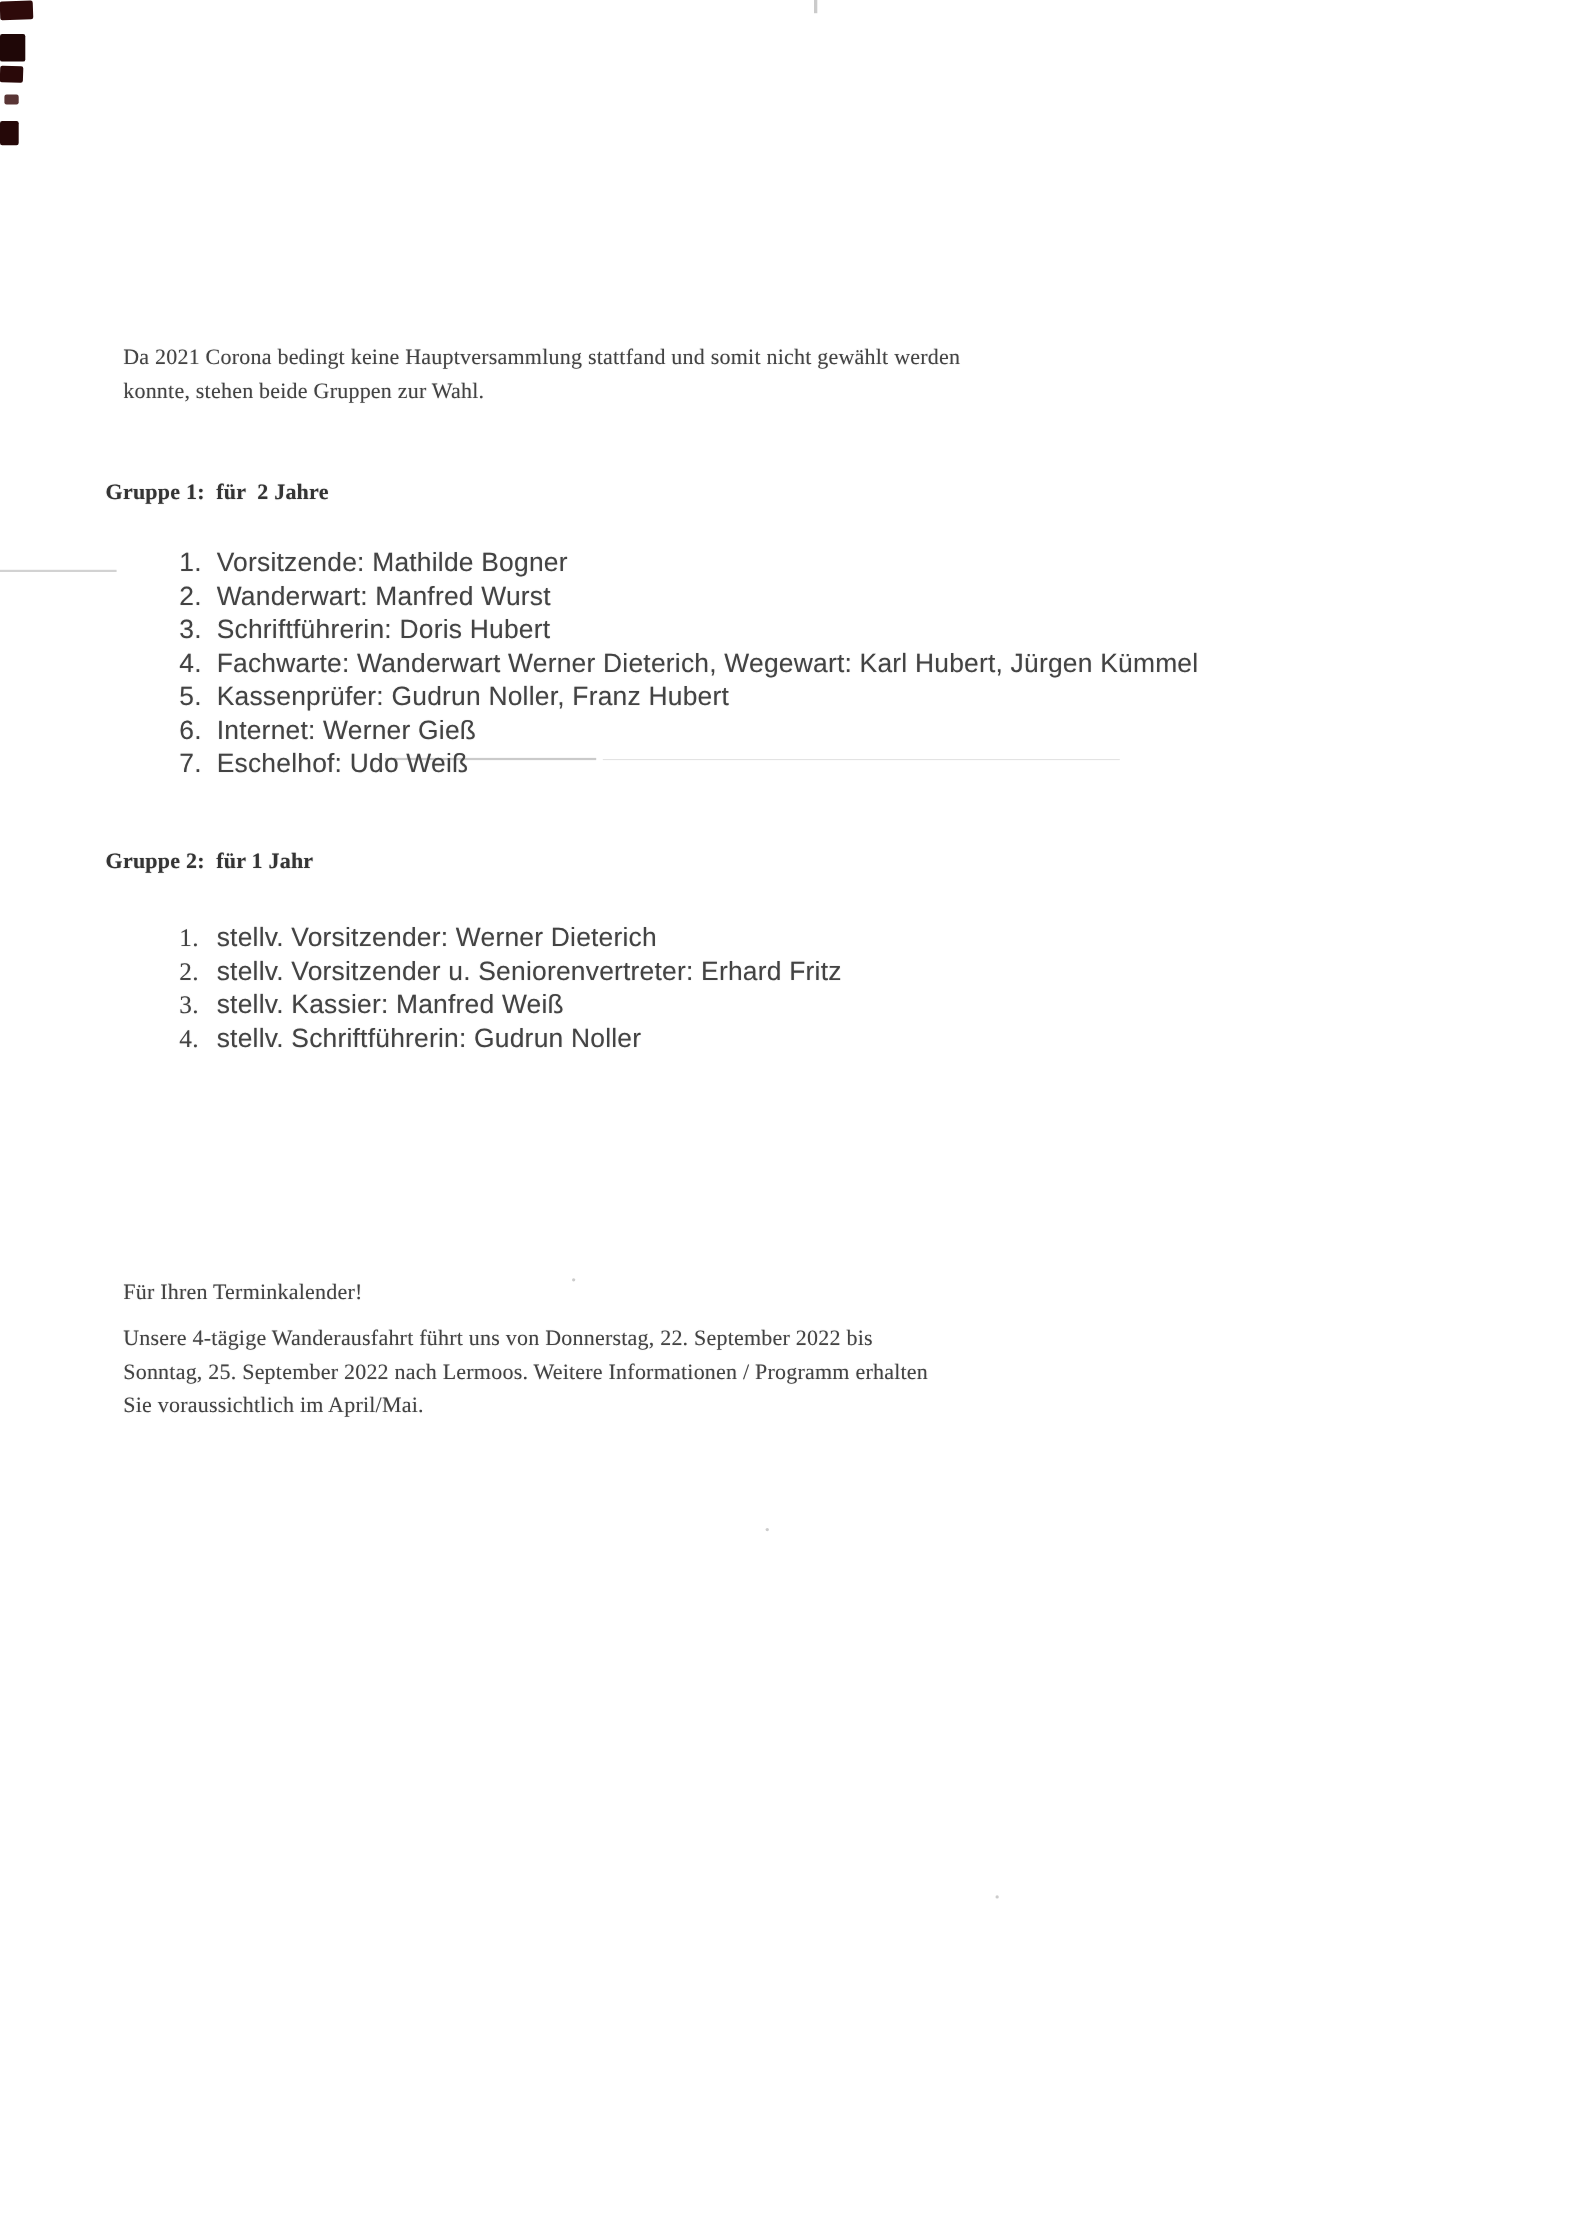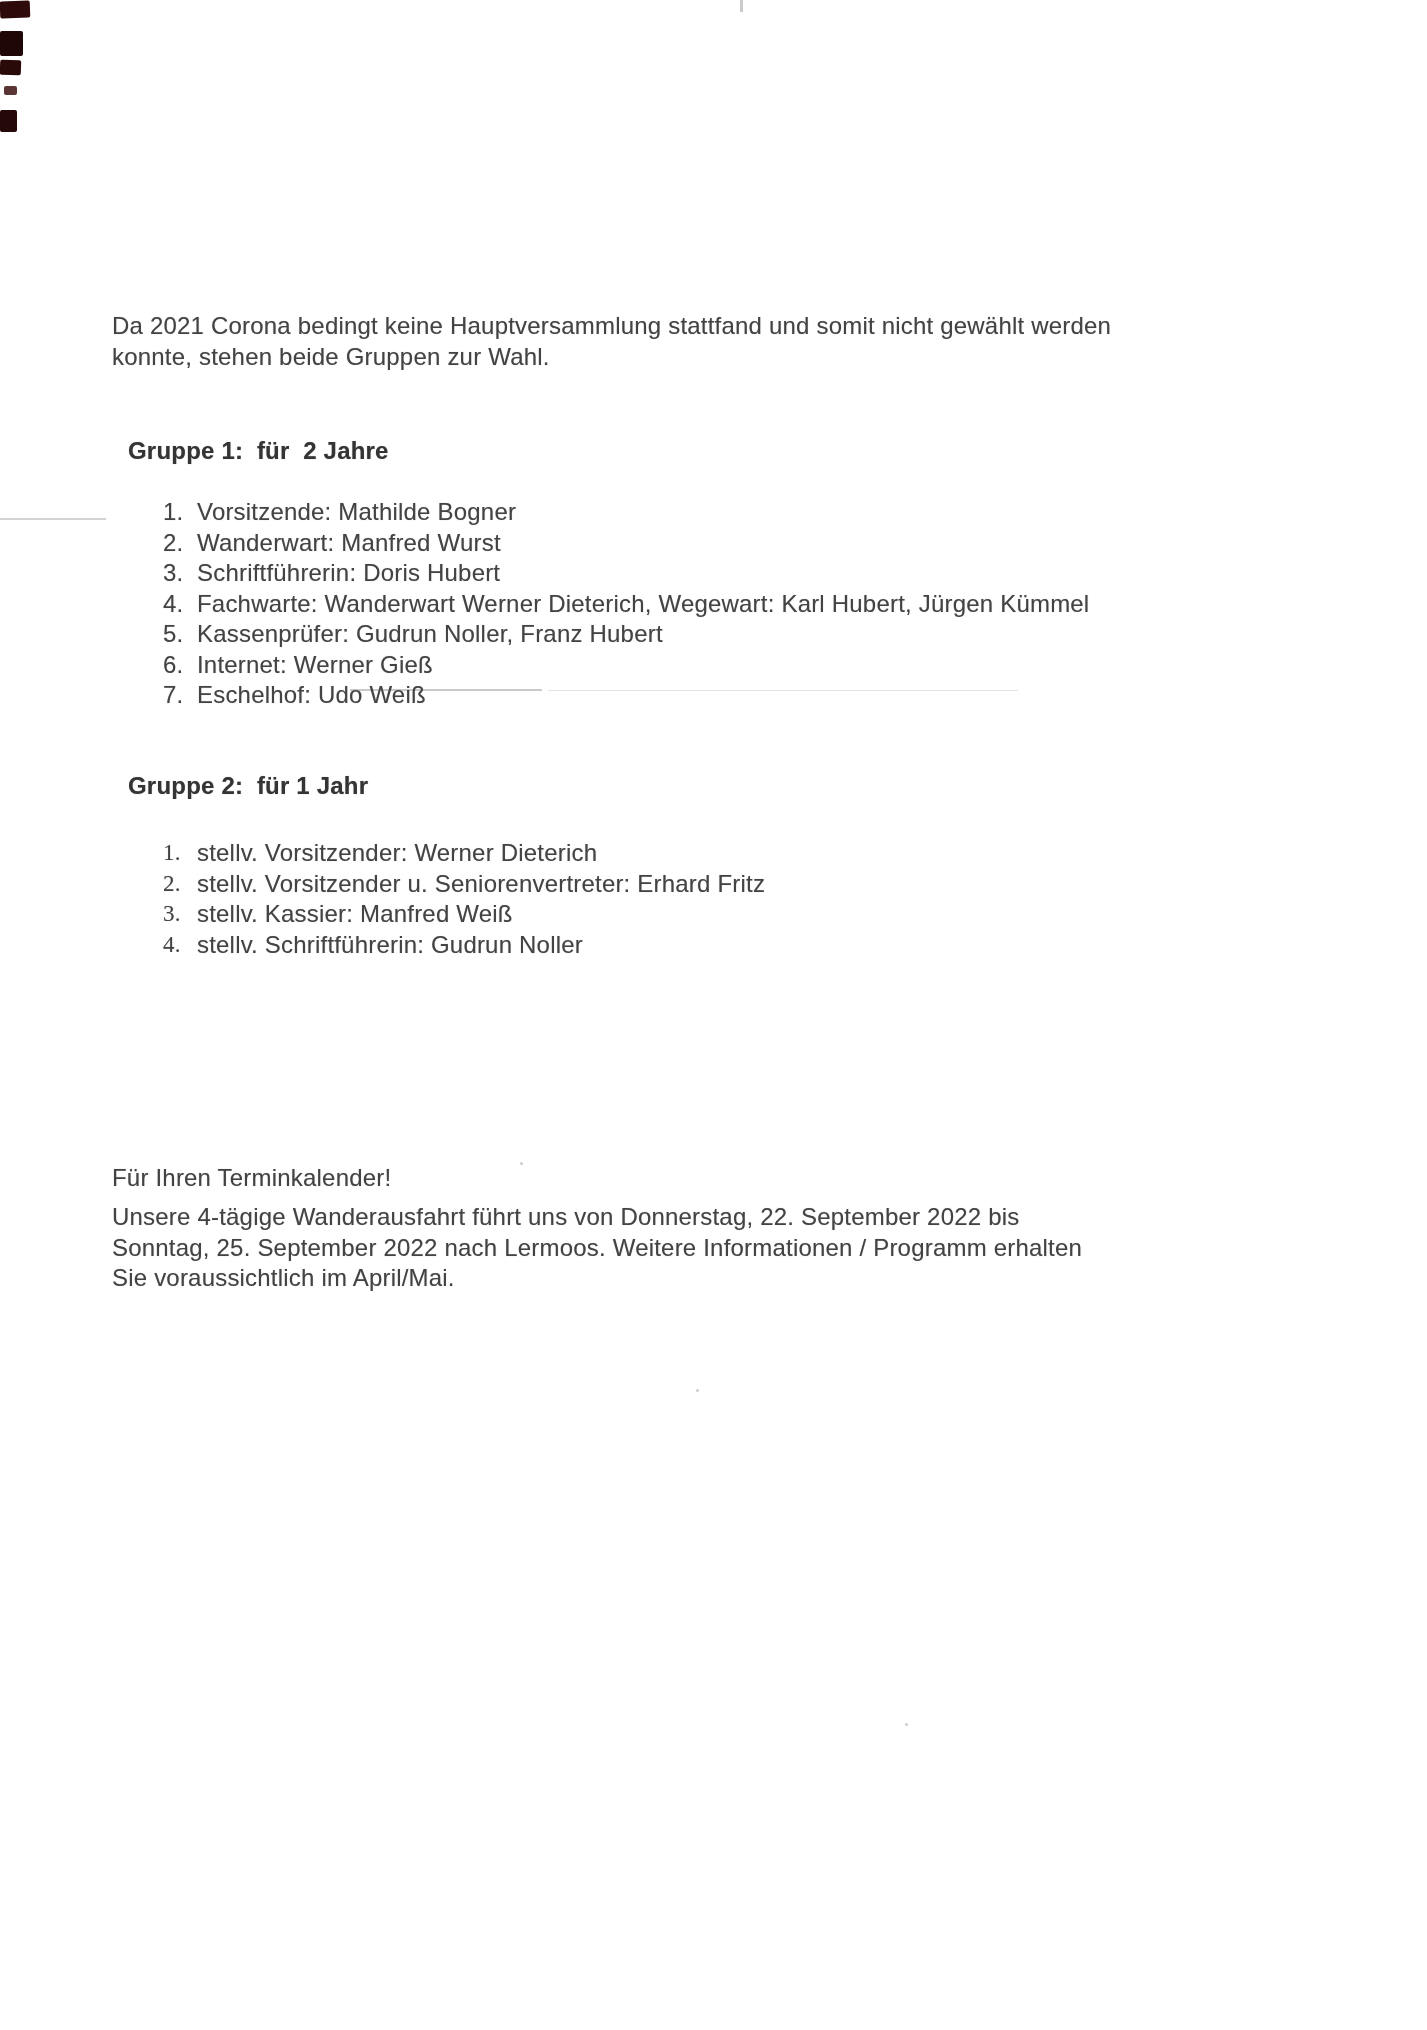--- a/index.html
+++ b/index.html
@@ -8,33 +8,34 @@
     width: 1427px;
     height: 2030px;
     margin: 0 auto;
     background: #ffffff;
     overflow: hidden;
     font-family: "Liberation Sans", sans-serif;
     color: #424242;
   }
   .txt {
     position: absolute;
-    font-size: 24px;
+    font-size: 20px;
     letter-spacing: 0.2px;
     color: #434343;
     text-shadow: 0 0 1px rgba(80,80,80,0.35);
+    font-family: Liberation Serif, serif;
   }
   .para {
     left: 112px;
     width: 1180px;
     line-height: 31px;
     white-space: pre-line;
   }
   .heading {
-    left: 128px;
+    left: 96px;
     font-weight: 700;
     color: #343434;
     white-space: pre;
     text-shadow: 0 0 1px rgba(50,50,50,0.45);
   }
   .list {
     position: absolute;
     left: 163px;
     margin: 0;
     padding: 0;

